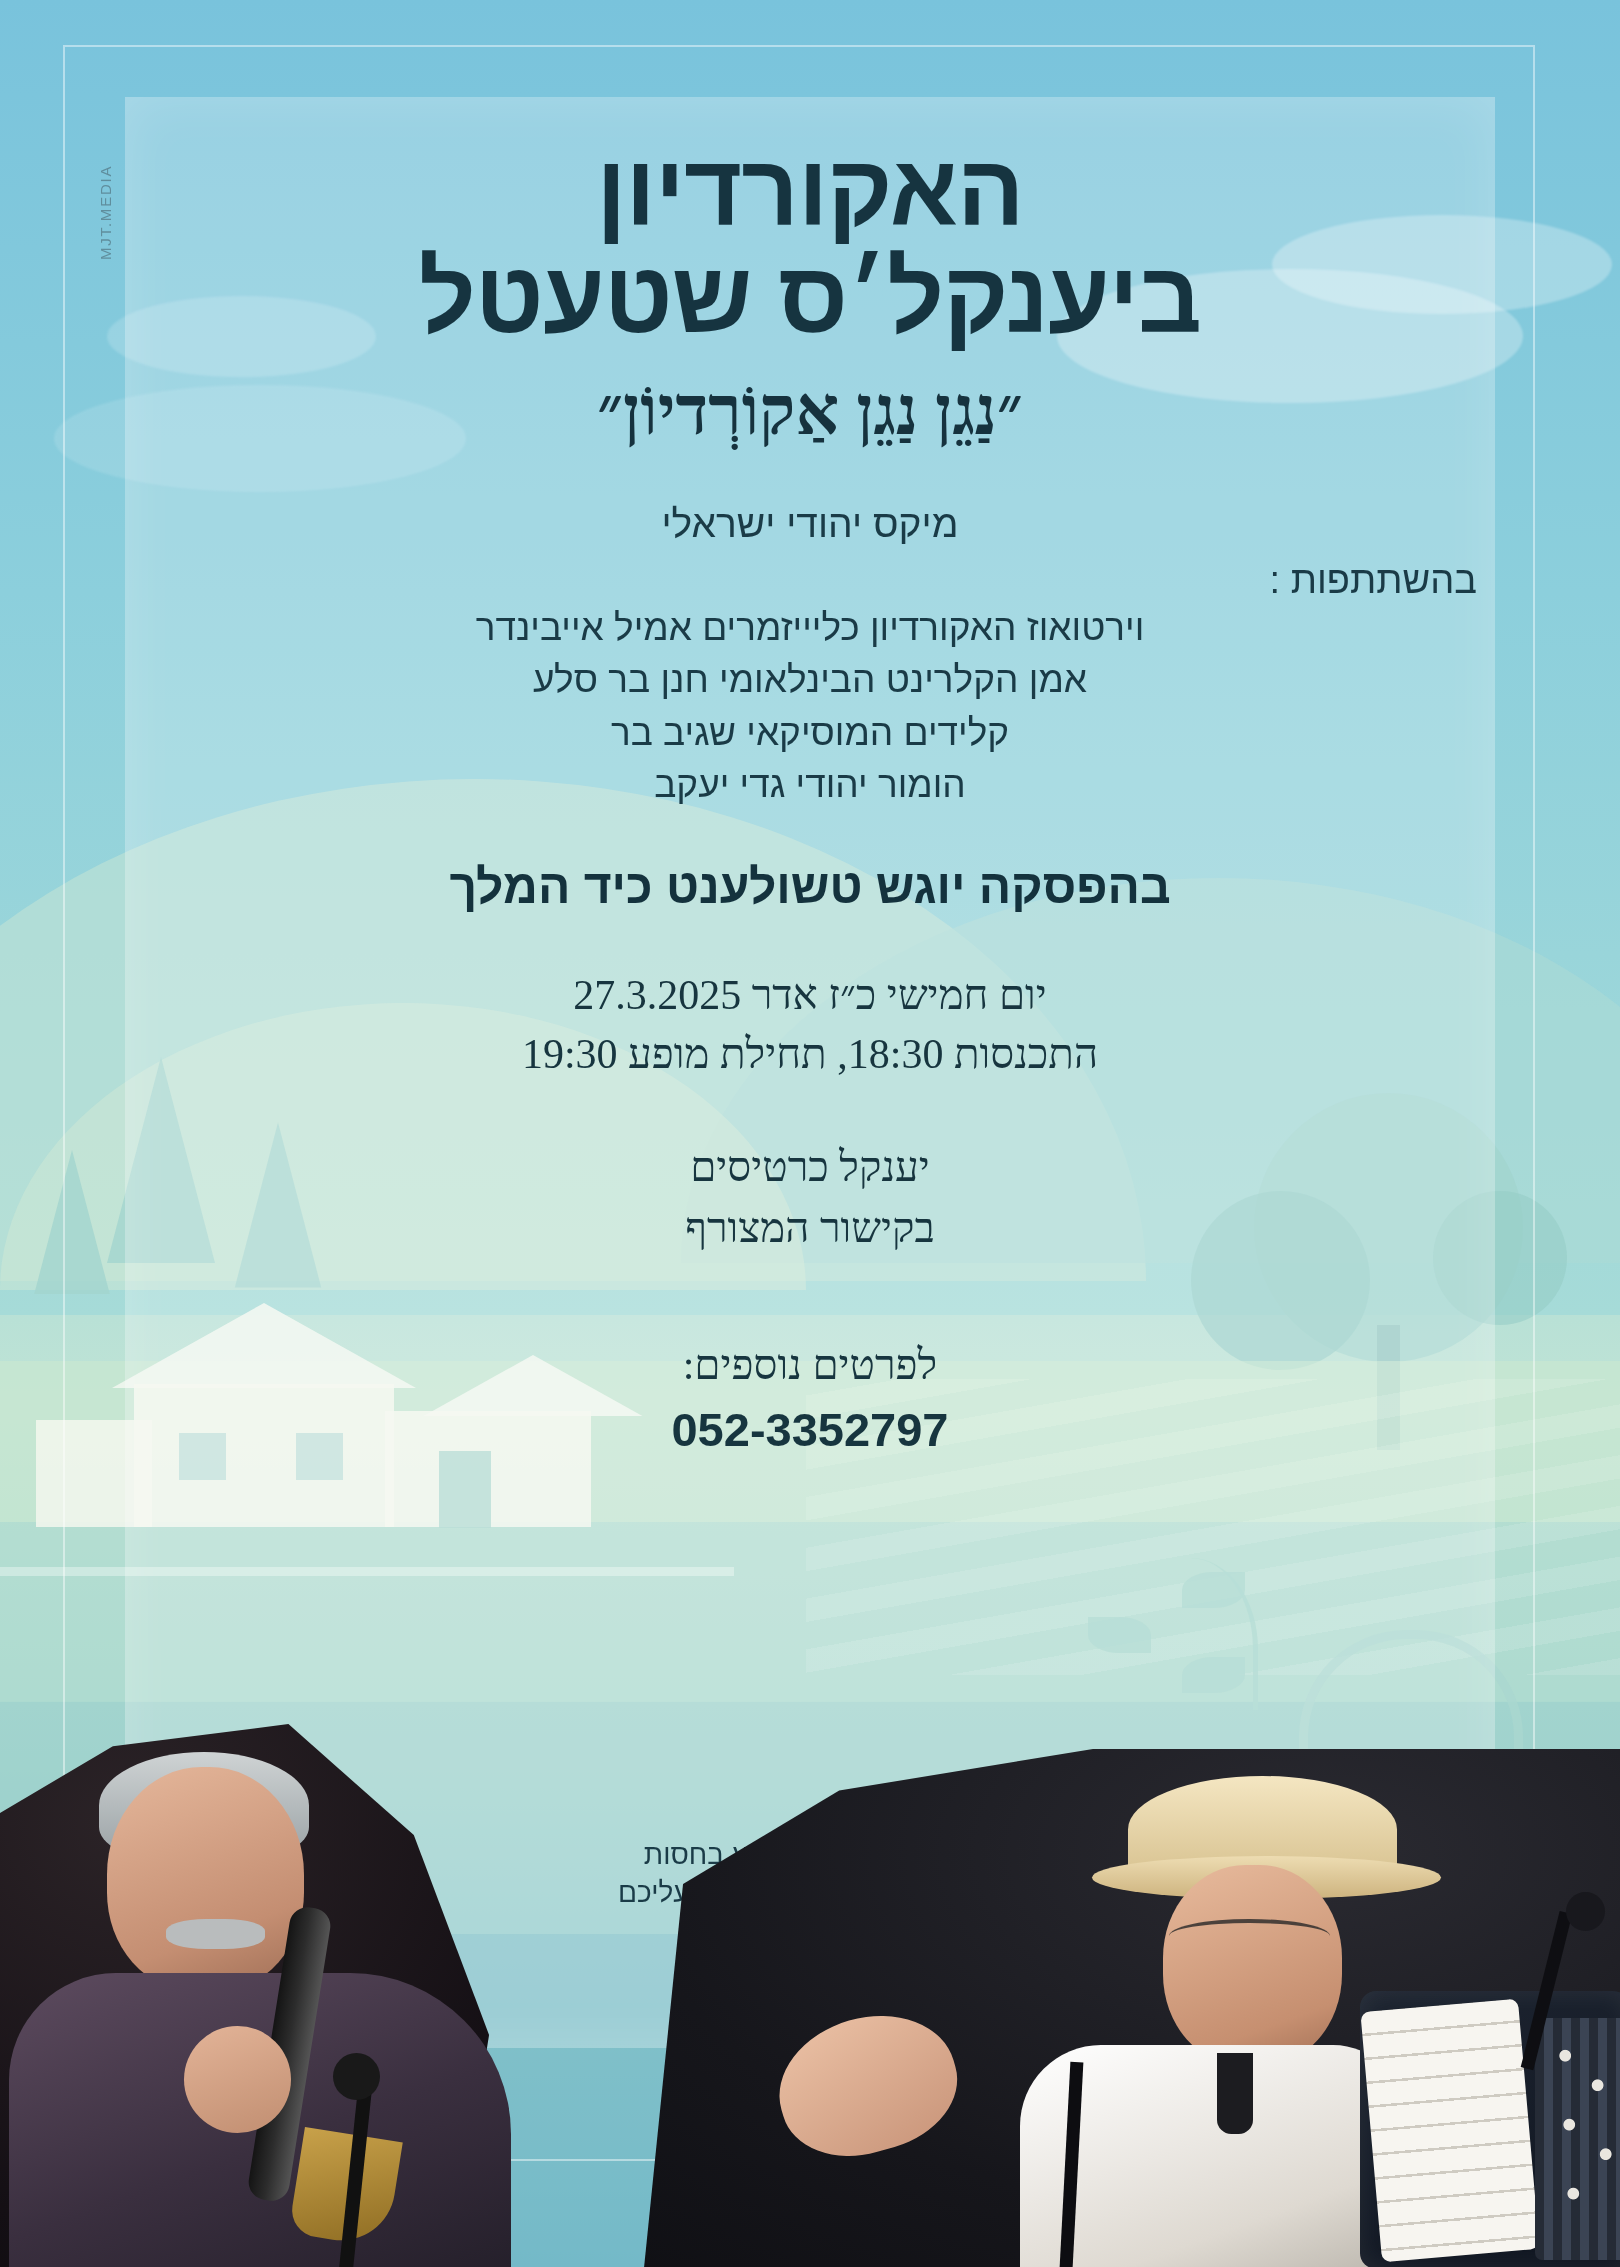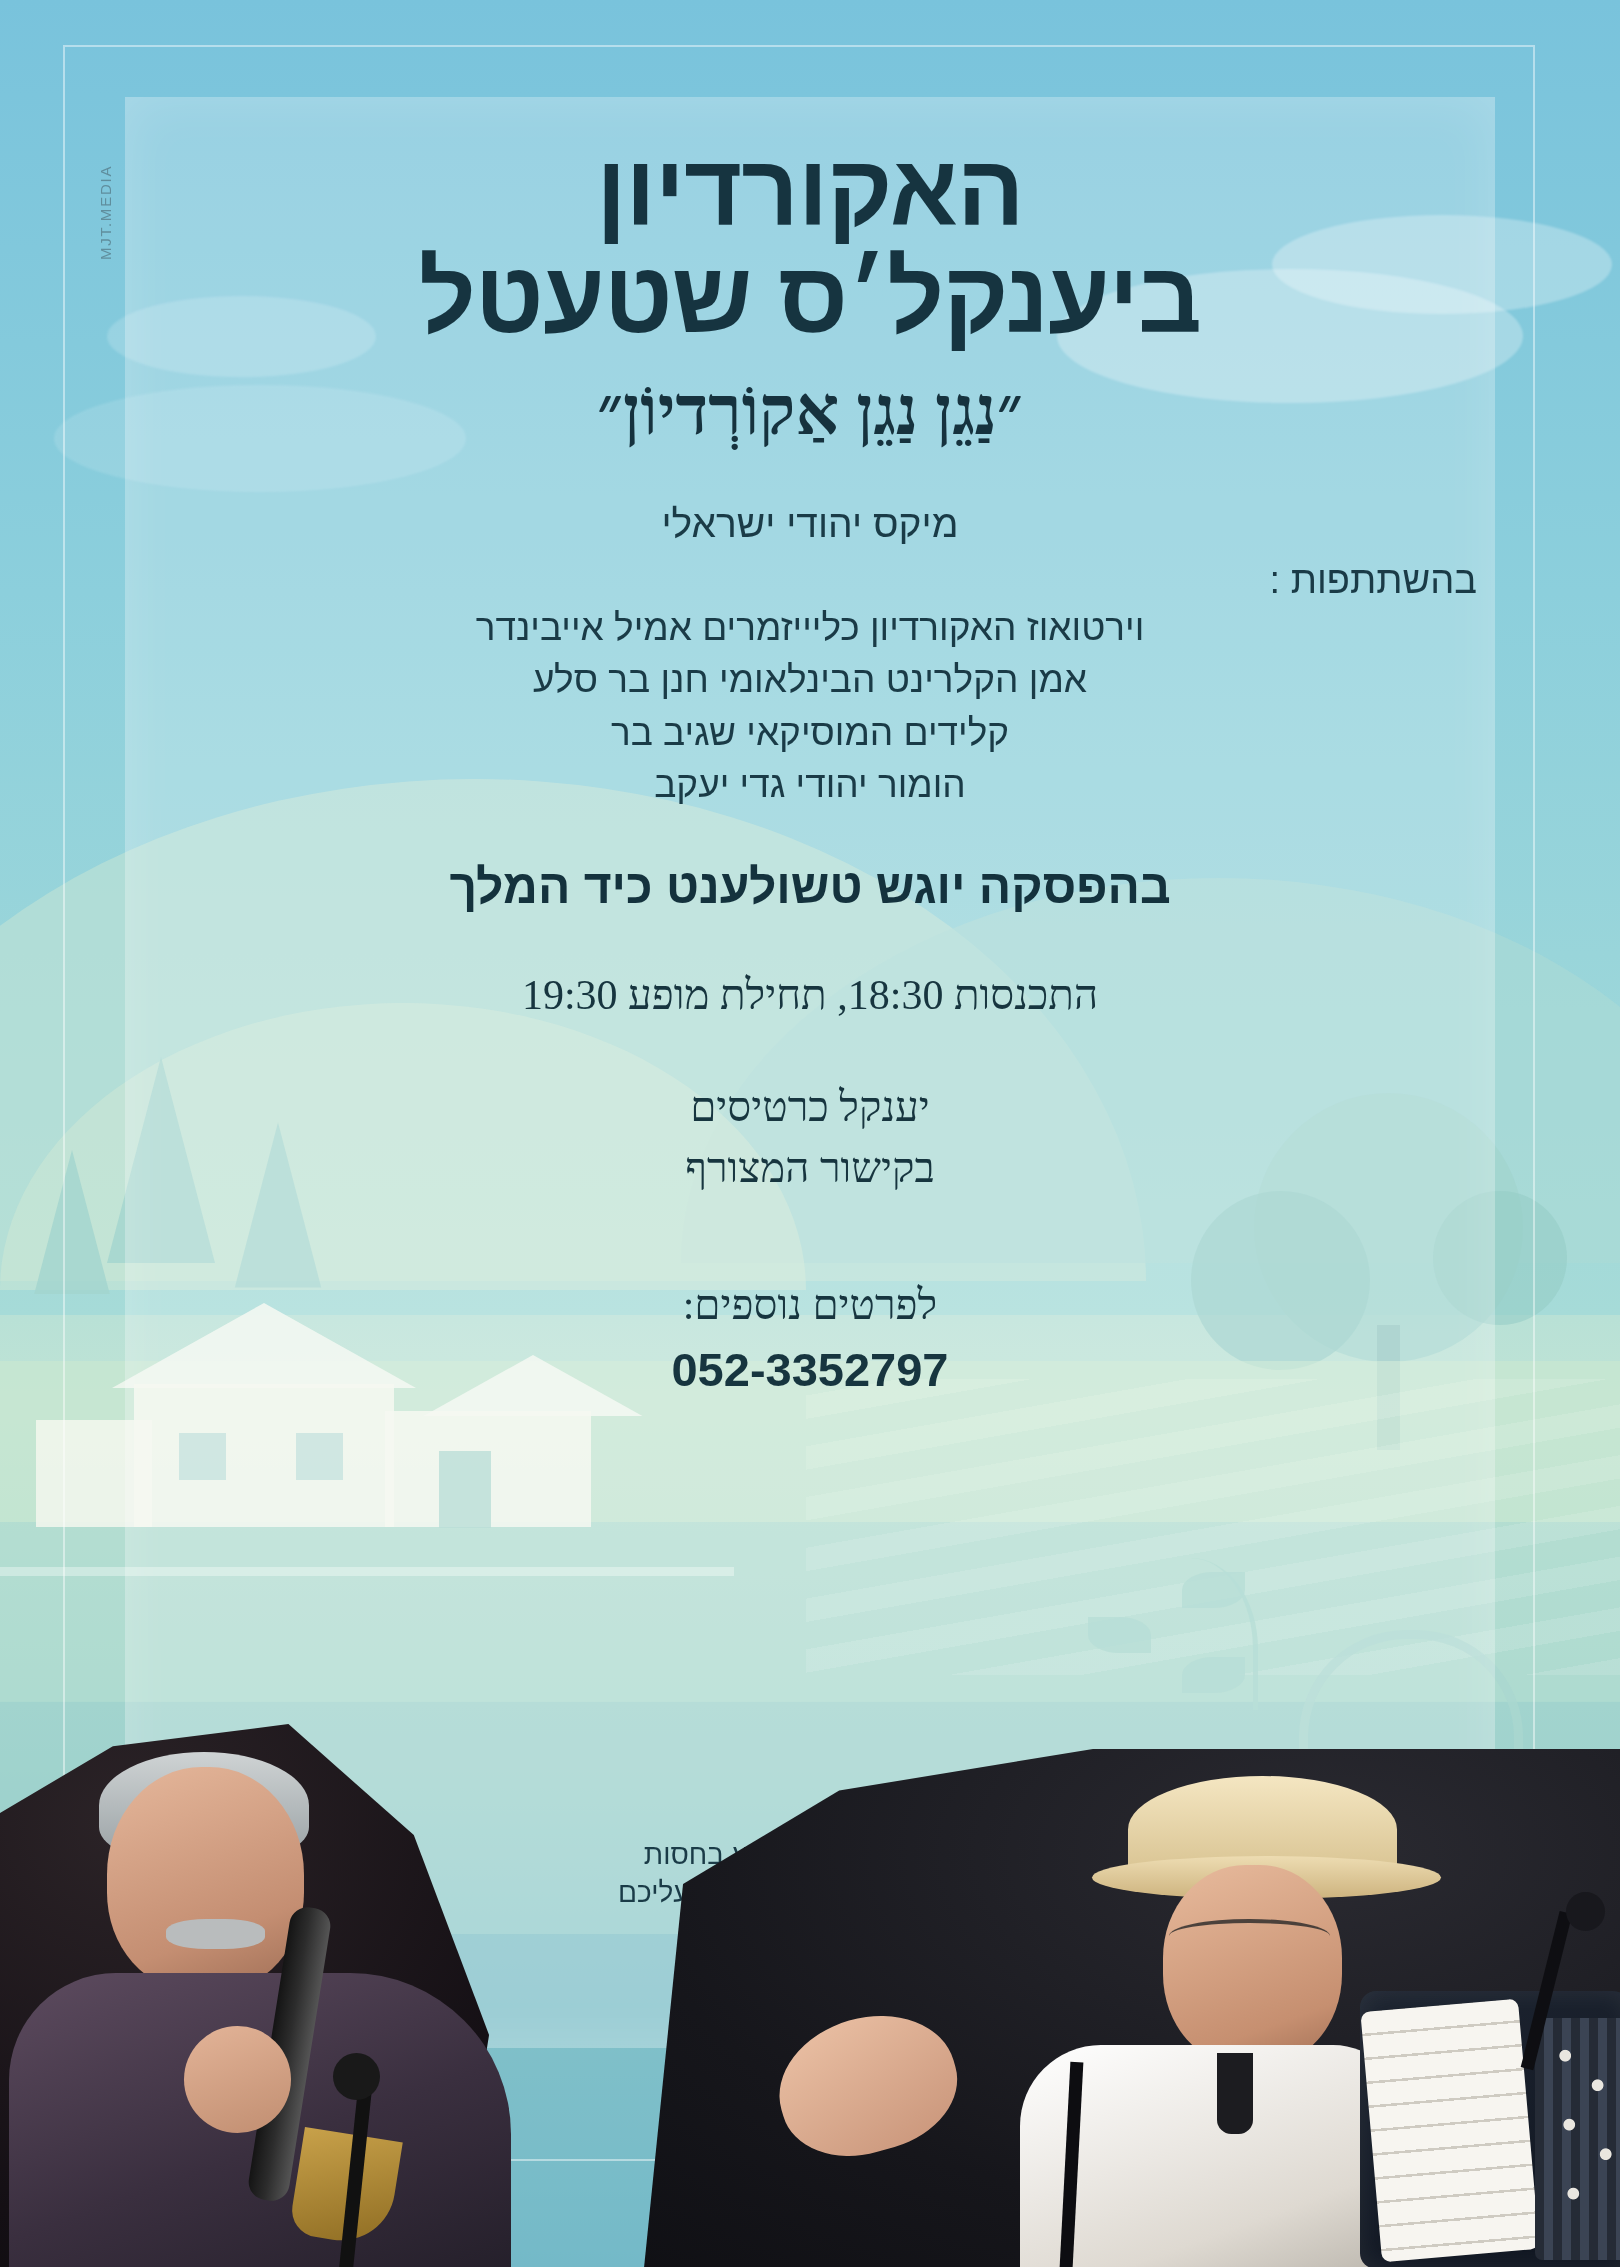--- a/index.html
+++ b/index.html
@@ -482,20 +482,21 @@
     <div class="with-label">בהשתתפות :</div>
 
     <div class="performer">וירטואוז האקורדיון כליייזמרים אמיל אייבינדר</div>
     <div class="performer">אמן הקלרינט הבינלאומי חנן בר סלע</div>
     <div class="performer">קלידים המוסיקאי שגיב בר</div>
     <div class="performer">הומור יהודי גדי יעקב</div>
 
     <div class="break-line">בהפסקה יוגש טשולענט כיד המלך</div>
 
     <div class="details">
+      <div>יום חמישי כ״ז אדר 27.3.2025</div>
       <div>התכנסות 18:30, תחילת מופע 19:30</div>
     </div>
 
     <div class="tickets">
       <div>יענקל כרטיסים</div>
       <div>בקישור המצורף</div>
     </div>
 
     <div class="moreinfo">
       <div>לפרטים נוספים:</div>

